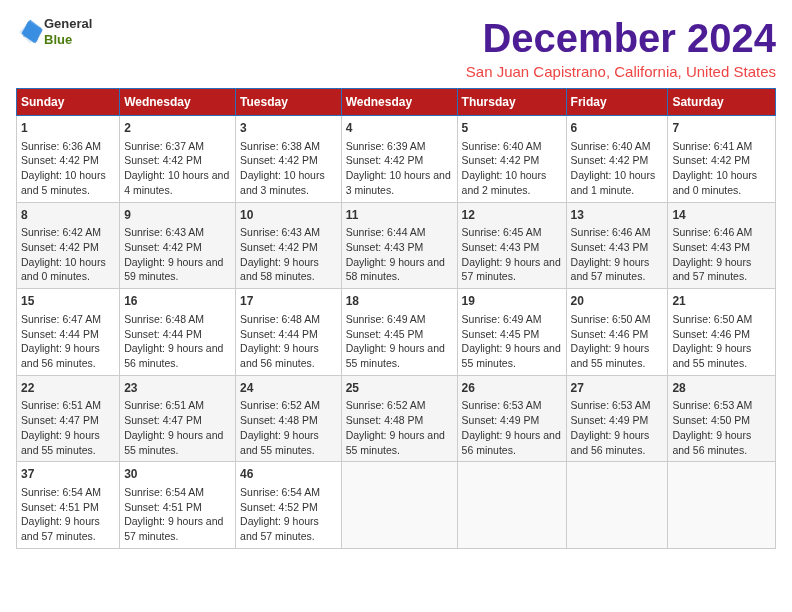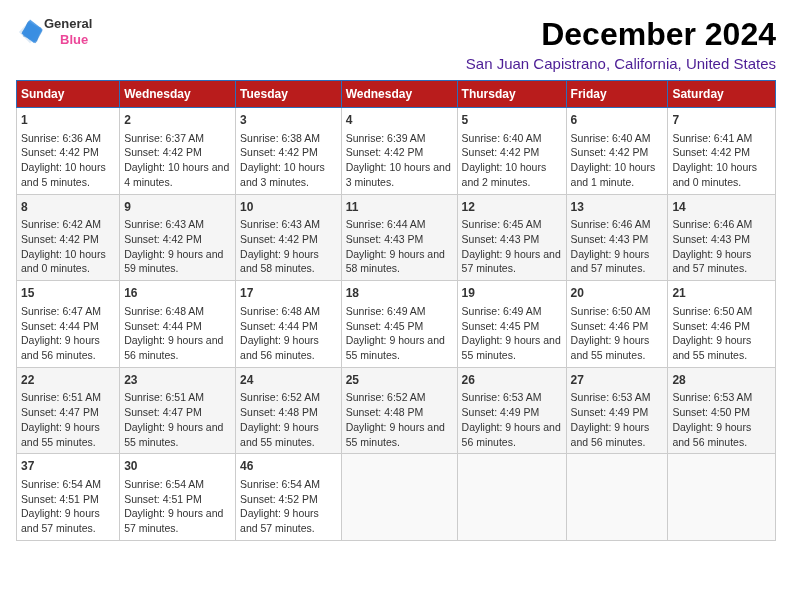--- a/index.html
+++ b/index.html
@@ -19,36 +19,36 @@
     .logo {
       display: flex;
       align-items: center;
     }
     .logo-text {
       font-size: 13px;
       font-weight: bold;
       color: #333;
       line-height: 1.2;
     }
-    .logo-blue { color: #ec4899; margin-left: 16px; }
+    .logo-blue { color: #4d7c0f; }
     .logo-icon {
       width: 28px;
       height: 28px;
     }
     .title-section {
       text-align: right;
     }
     .main-title {
-      font-size: 32px;
+      font-size: 40px;
       font-weight: bold;
-      color: #000000;
+      color: #4c1d95;
     }
     .subtitle {
       font-size: 15px;
-      color: #4c1d95;
+      color: #ef4444;
       margin-top: 2px;
     }
     table {
       width: 100%;
       border-collapse: collapse;
       font-size: 11px;
       margin-top: 8px;
     }
     thead tr th {
       background-color: #b91c1c;

